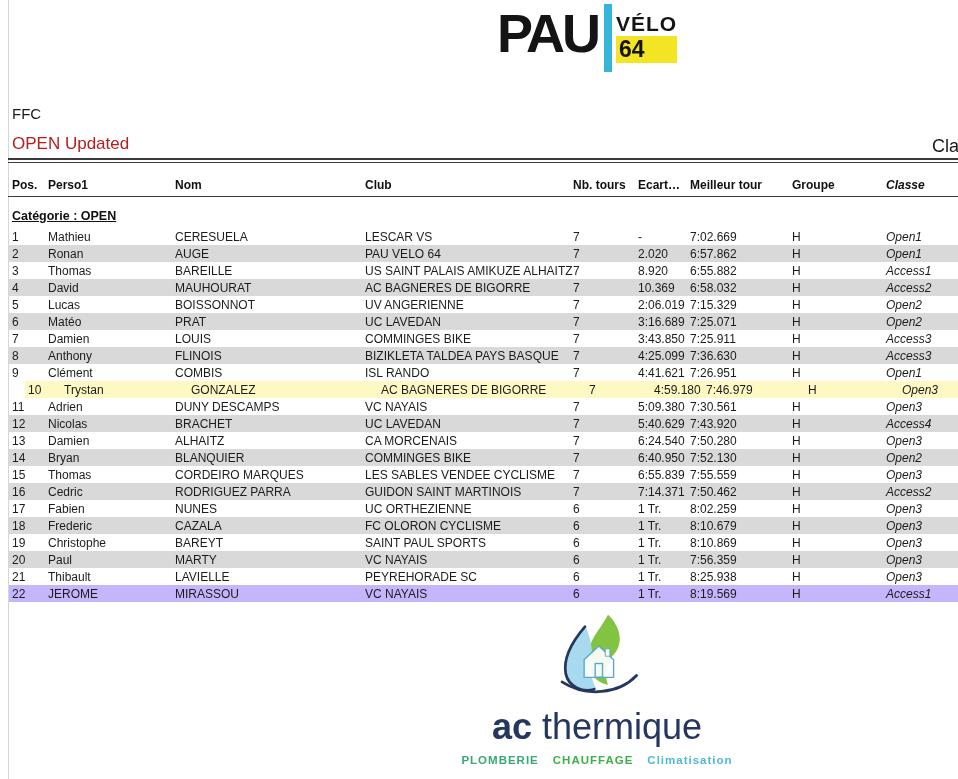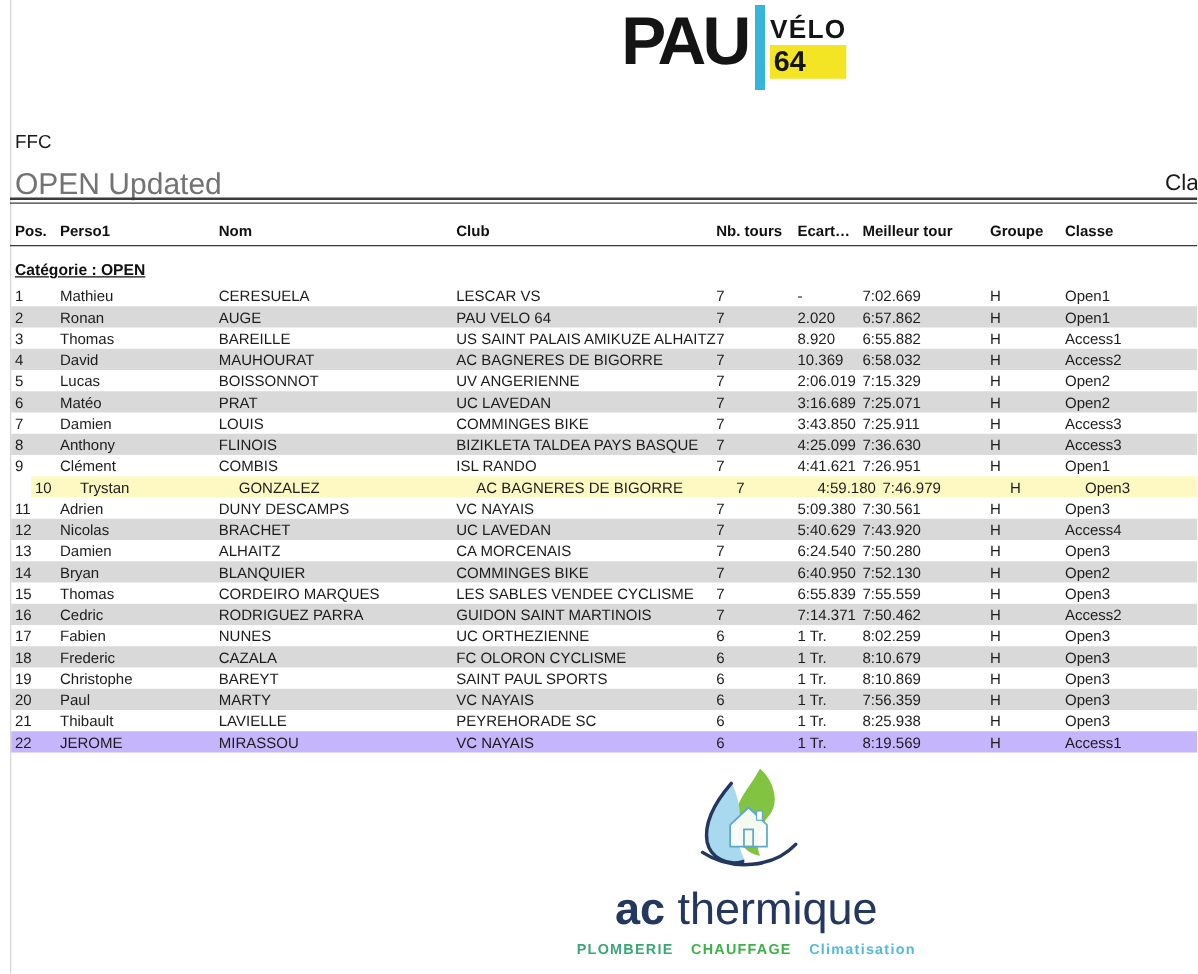--- a/index.html
+++ b/index.html
@@ -10,41 +10,41 @@
   
   .logo{position:absolute;left:497px;top:4px;display:flex;align-items:flex-start;}
   .logo-pau{font-size:54px;line-height:58px;font-weight:800;letter-spacing:-3px;color:#141414;}
   .logo-bar{width:8px;height:68px;margin:0 4px 0 6px;}
   .logo-right{display:flex;flex-direction:column;padding-top:11px;}
   .logo-velo{font-size:21px;font-weight:800;letter-spacing:1px;color:#141414;line-height:17px;}
   .logo-64{margin-top:4px;font-size:23px;font-weight:800;color:#141414;line-height:26px;padding:0 16px 1px 3px;}
 
   
   .ffc{position:absolute;left:12px;top:105px;font-size:15px;color:#1a1a1a;}
-  .title{position:absolute;left:12px;top:134px;font-size:24px;color:#737373;}
+  .title{position:absolute;left:12px;top:134px;font-size:17px;color:#b91c1c;}
   .right-label{position:absolute;left:932px;top:136px;font-size:18px;color:#1a1a1a;white-space:nowrap;}
   .rule-double{position:absolute;left:8px;top:158px;width:950px;height:2px;border-top:2px solid #3b3b3b;border-bottom:1px solid #3b3b3b;}
   .rule-thin{position:absolute;left:8px;top:196px;width:950px;border-top:1px solid #3b3b3b;}
 
   
   .thead{position:absolute;left:9px;top:178px;width:949px;height:16px;}
   .thead .c{font-weight:bold;color:#101010;top:0;}
   .category{position:absolute;left:12px;top:209px;font-size:12.5px;font-weight:bold;text-decoration:underline;color:#101010;white-space:nowrap;}
   .rows{position:absolute;left:9px;top:228px;width:949px;}
   .trow{position:relative;height:17px;width:949px;}
   .c{position:absolute;top:2px;font-size:12px;white-space:nowrap;color:#1c1c1c;}
   .c-pos{left:3px;}
   .c-first{left:39px;}
   .c-last{left:166px;}
   .c-club{left:356px;}
   .c-tours{left:564px;}
   .c-ecart{left:629px;}
   .c-best{left:681px;}
   .c-groupe{left:783px;}
-  .c-classe{left:843px;}
+  .c-classe{left:877px;font-style:italic;}
 
   
   .sponsor{position:absolute;left:380px;top:612px;width:434px;text-align:center;}
   .sponsor-icon{display:block;margin:0 auto;}
   .sponsor-name{margin-top:4px;font-size:36px;line-height:38px;}
   .sponsor-name .ac{font-weight:bold;}
   .sponsor-tags{margin-top:8px;font-size:11.5px;letter-spacing:1px;}
   .sponsor-tags span{margin:0 7px;font-weight:bold;}
 </style>
 </head>

